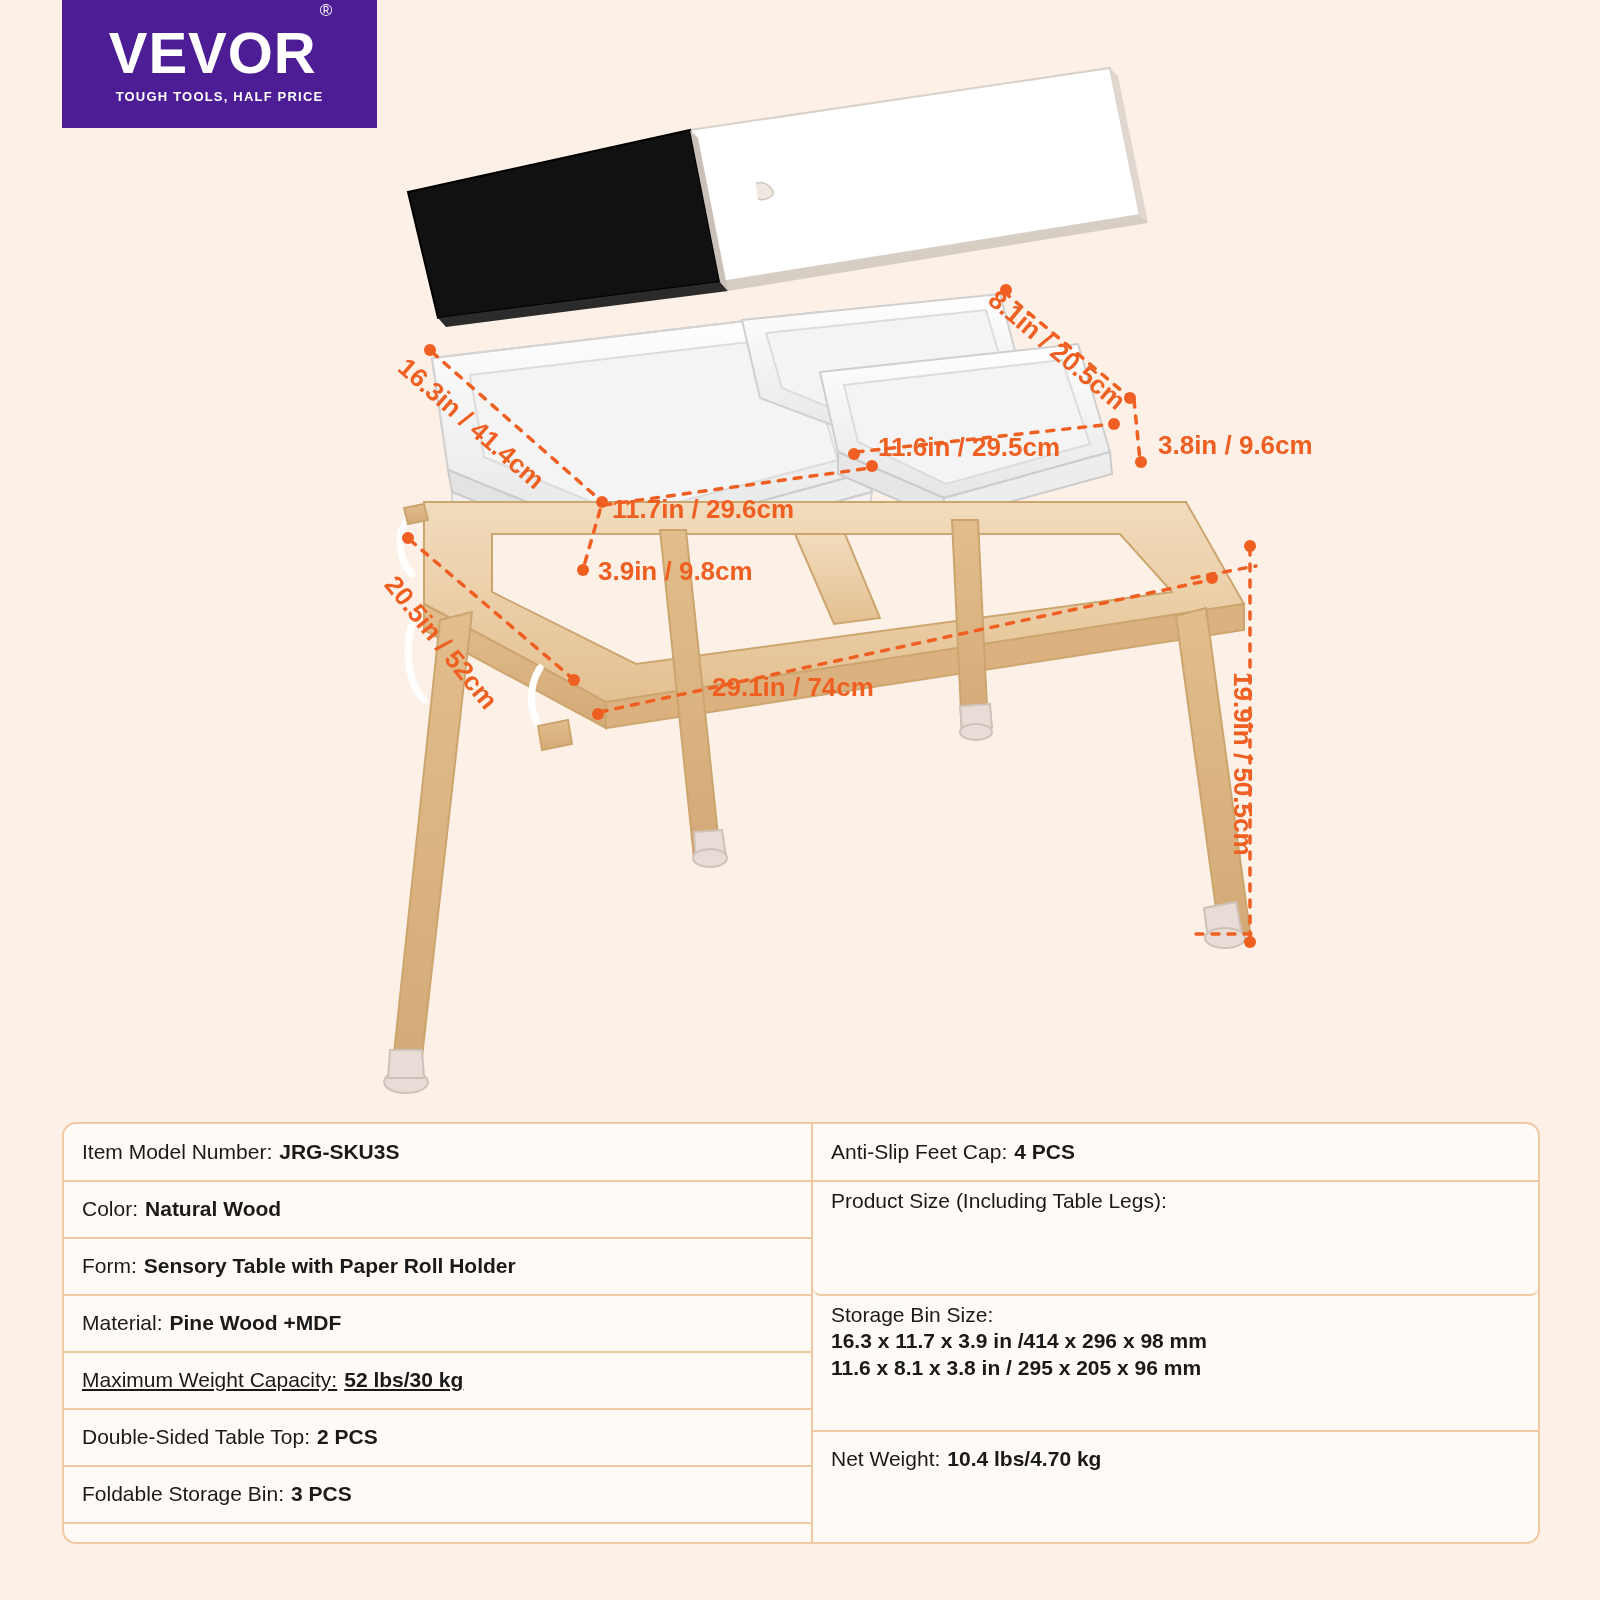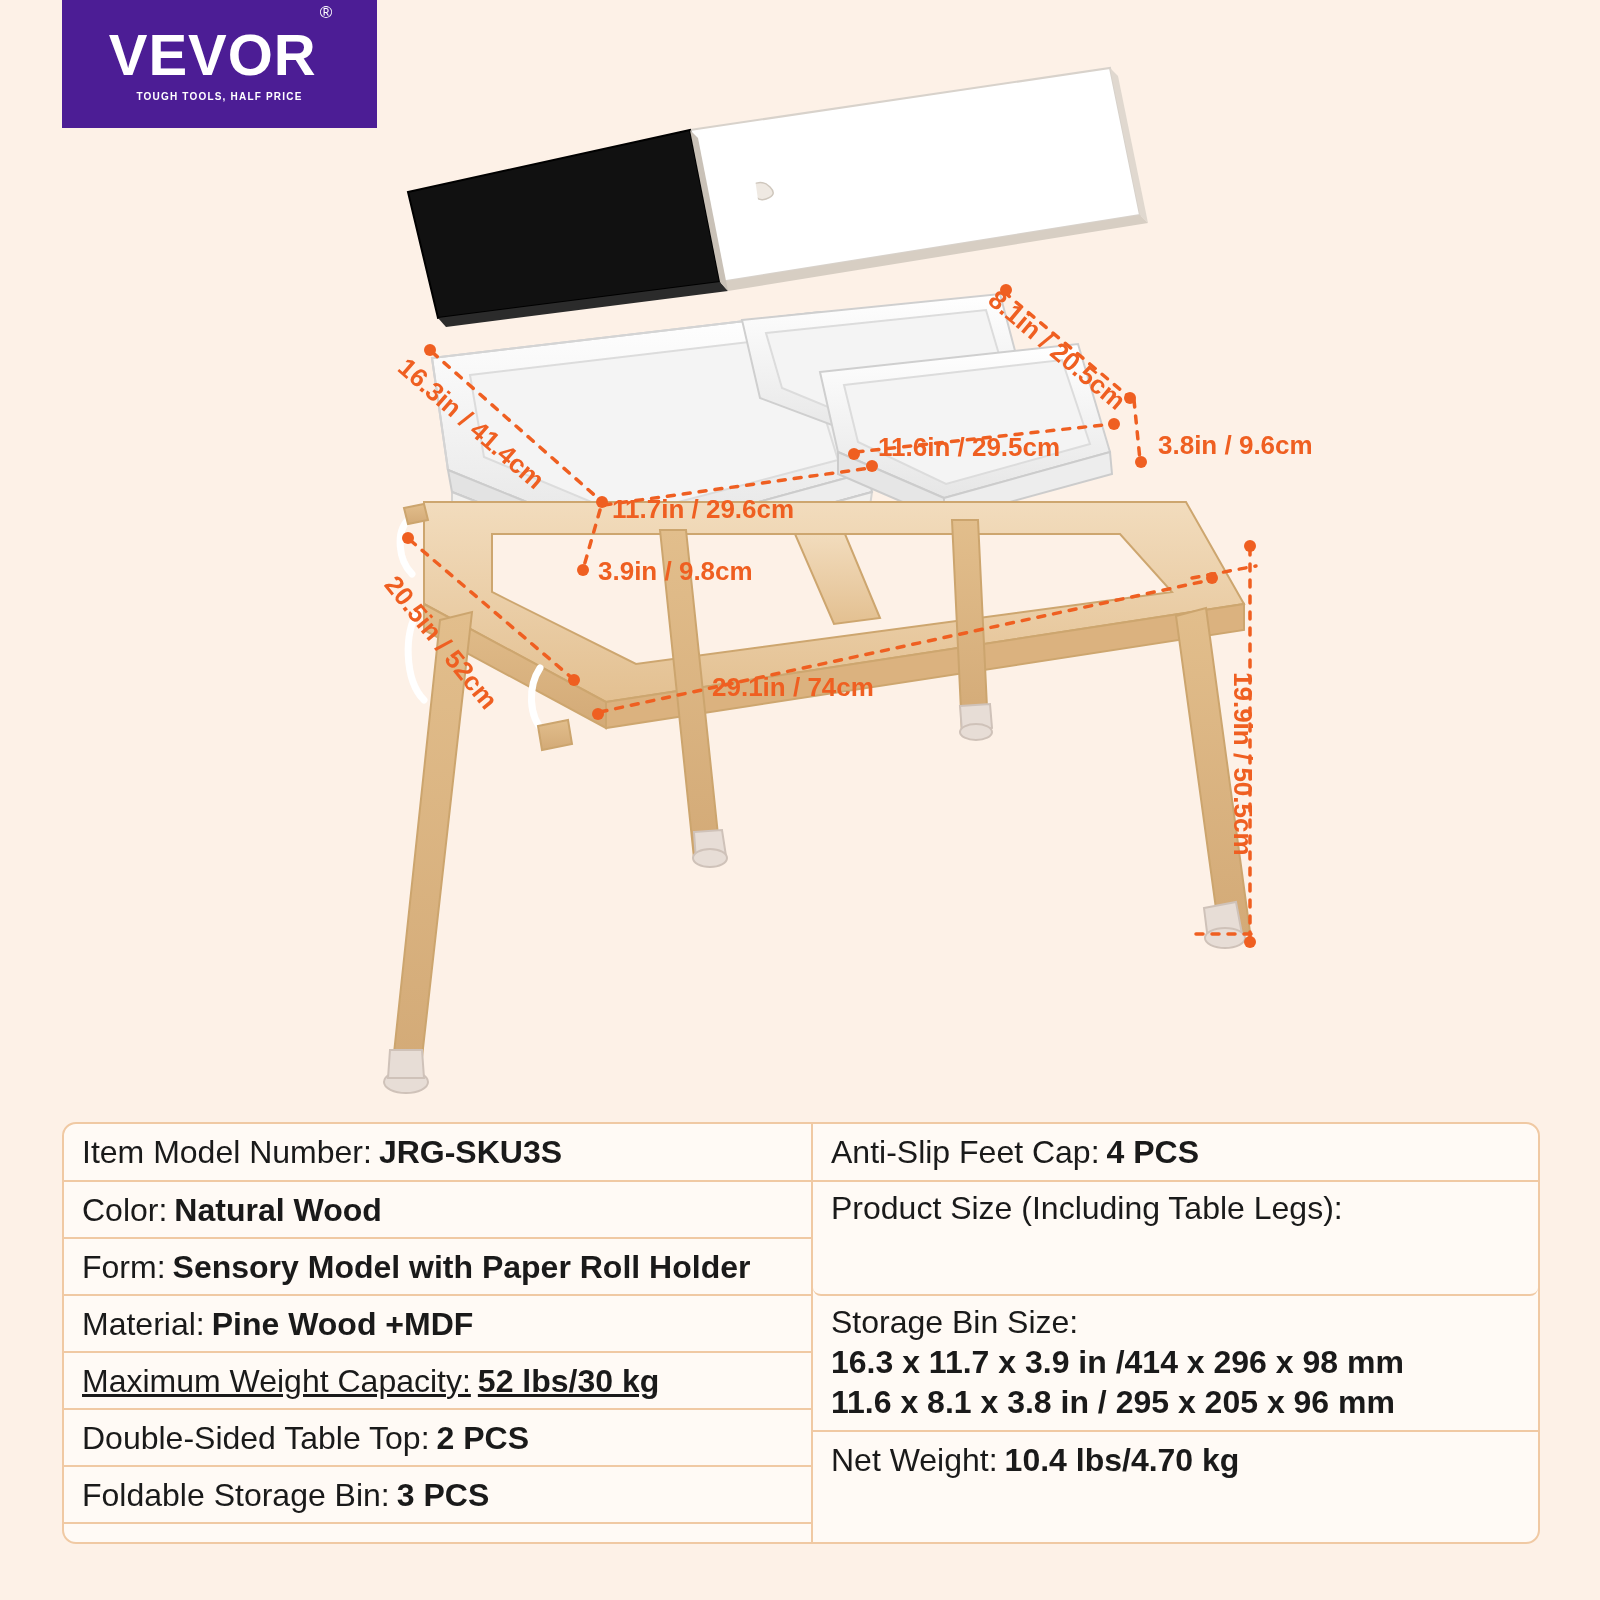--- a/index.html
+++ b/index.html
@@ -40,21 +40,21 @@
   .logo-reg {
     font-size: 17px;
     vertical-align: top;
     position: relative;
     top: -22px;
     left: 3px;
     font-weight: normal;
   }
   .logo-tag {
     color: #ffffff;
-    font-size: 10px;
+    font-size: 13px;
     letter-spacing: 1.2px;
     margin-top: 7px;
     font-weight: bold;
   }
 
   
   .illustration {
     position: absolute;
     left: 0;
     top: 0;
@@ -96,21 +96,21 @@
   .spec-col.right {
     width: 726px;
   }
   .spec-row {
     box-sizing: border-box;
     border-bottom: 2px solid #f0c9a3;
     padding: 0 18px;
     display: flex;
     align-items: center;
     color: #1a1a1a;
-    font-size: 32px;
+    font-size: 21px;
     line-height: 1.25;
   }
   .spec-row:last-child { border-bottom: none; }
   .spec-label { font-weight: normal; }
   .spec-value { font-weight: bold; margin-left: 7px; }
   .spec-stack {
     display: block;
     padding-top: 6px;
     padding-bottom: 6px;
   }
@@ -294,21 +294,21 @@
     <div class="spec-row L1">
       <span class="spec-label">Item Model Number:</span>
       <span class="spec-value">JRG-SKU3S</span>
     </div>
     <div class="spec-row L2">
       <span class="spec-label">Color:</span>
       <span class="spec-value">Natural Wood</span>
     </div>
     <div class="spec-row L3">
       <span class="spec-label">Form:</span>
-      <span class="spec-value">Sensory Model with Paper Roll Holder</span>
+      <span class="spec-value">Sensory Table with Paper Roll Holder</span>
     </div>
     <div class="spec-row L4">
       <span class="spec-label">Material:</span>
       <span class="spec-value">Pine Wood +MDF</span>
     </div>
     <div class="spec-row L5">
       <span class="spec-label">Maximum Weight Capacity:</span>
       <span class="spec-value">52 lbs/30 kg</span>
     </div>
     <div class="spec-row L6">

